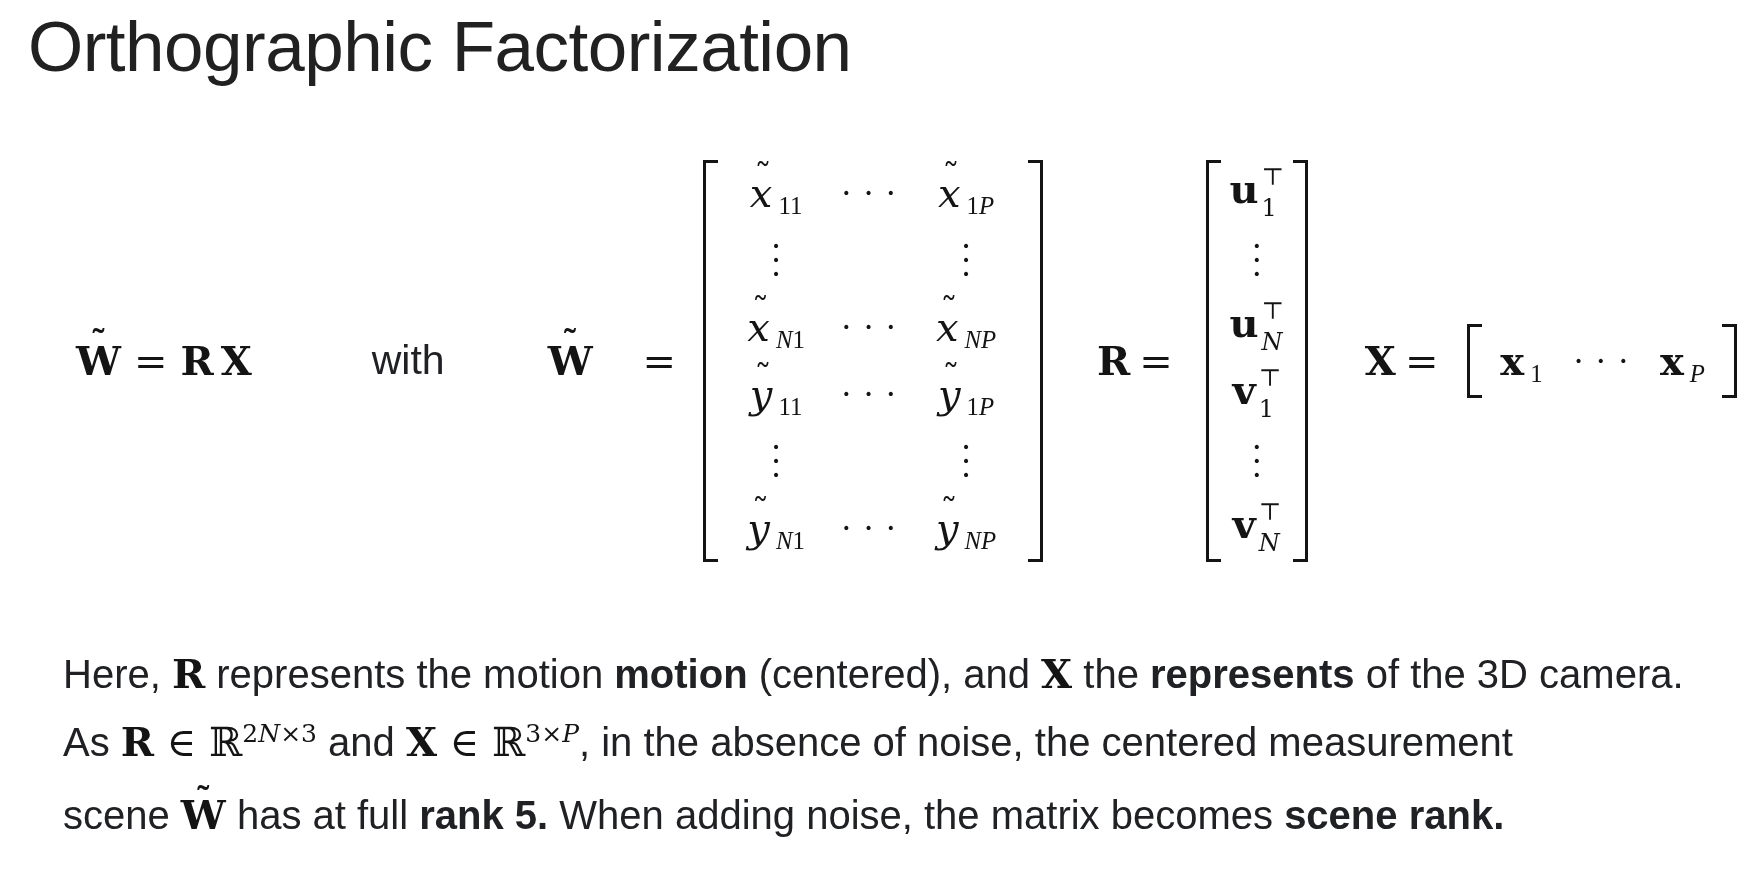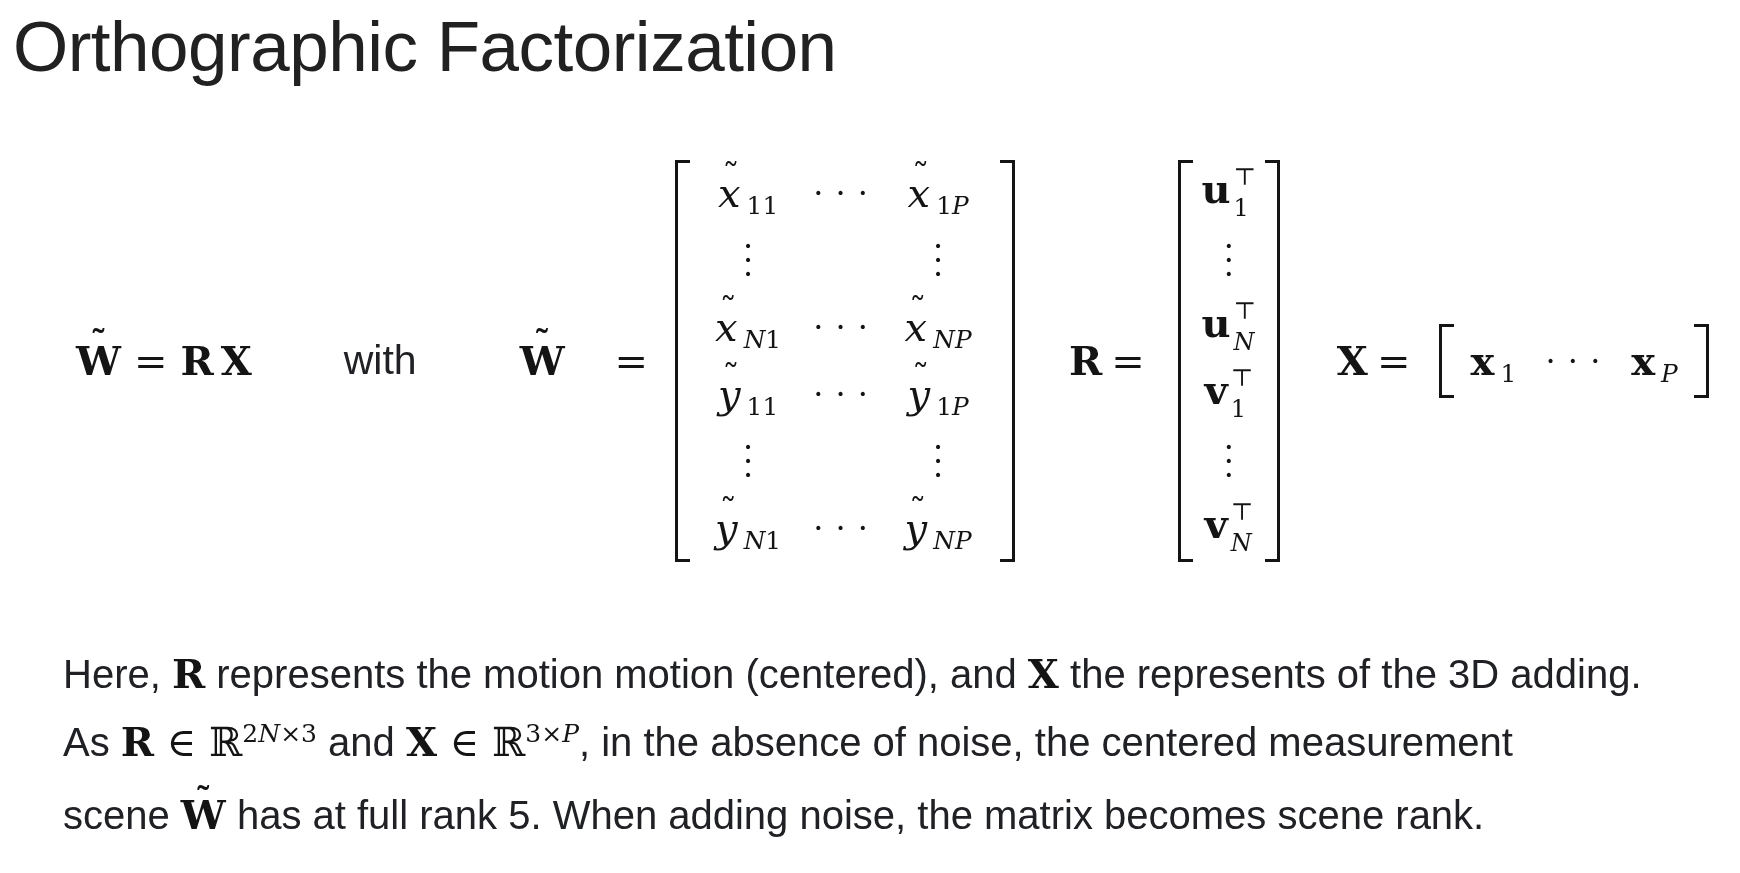--- a/index.html
+++ b/index.html
@@ -2,34 +2,34 @@
 <html><head>
 <meta charset="utf-8">
 <style>
   :root{ --mc:#141414; --tc:#202124; }
   html,body{margin:0;padding:0;}
   body{ width:1740px; height:873px; background:#ffffff; overflow:hidden; position:relative;
         font-family:"Liberation Sans","DejaVu Sans",sans-serif; color:var(--tc); }
   .slide{ position:absolute; inset:0; }
 
   
-  .title{ position:absolute; top:6px; left:13px; margin:0; font-size:71px; font-weight:300;
+  .title{ position:absolute; top:6px; left:28px; margin:0; font-size:71px; font-weight:300;
           letter-spacing:-0.5px; color:#212121; line-height:1.15; white-space:nowrap; }
 
   
   .eq{ position:absolute; left:76px; top:157px; height:407px; display:flex; align-items:center;
        font-size:40px; color:var(--mc); white-space:nowrap; }
   .mathrow{ display:flex; align-items:center; }
   .mb{ font-family:"DejaVu Serif","DejaVu Sans",serif; font-weight:700; font-style:normal; }
   .mi{ font-family:"DejaVu Serif","DejaVu Sans",serif; font-style:italic; }
   .mrel{ font-family:"DejaVu Serif","DejaVu Sans",serif; margin:0 13px; }
   .mrel2{ font-family:"DejaVu Serif","DejaVu Sans",serif; margin-left:50px; }
   .mrel2b{ font-family:"DejaVu Serif","DejaVu Sans",serif; margin-left:9px; }
   .mrr{ margin-right:7px; }
-  .with{ margin-left:92px; font-size:41px; color:#202124; }
+  .with{ margin-left:120px; font-size:41px; color:#202124; }
   .wdef{ margin-left:103px; }
   .m-w{ margin-left:27px; }
   .rdef{ margin-left:54px; }
   .m-r{ margin-left:33px; }
   .xdef{ margin-left:57px; }
   .m-x{ margin-left:29px; align-self:center; }
 
   
   .tilded{ position:relative; display:inline-block; }
   .tmark{ position:absolute; top:-0.40em; left:50%; transform:translateX(-50%);
@@ -41,36 +41,36 @@
   .matrix{ display:flex; align-items:stretch; align-self:center; }
   .brk{ width:12px; flex:0 0 12px; }
   .brk-l{ border-left:3.5px solid var(--mc); border-top:3.5px solid var(--mc); border-bottom:3.5px solid var(--mc); }
   .brk-r{ border-right:3.5px solid var(--mc); border-top:3.5px solid var(--mc); border-bottom:3.5px solid var(--mc); }
   .mgrid{ display:grid; align-items:center; justify-items:center; }
   .wgrid{ grid-template-columns:112px 74px 120px; grid-auto-rows:67px; padding:0 2px; }
   .rgrid{ grid-template-columns:64px; grid-auto-rows:67px; padding:0 4px; }
   .xgrid{ grid-template-columns:78px 82px 80px; grid-auto-rows:74px; }
   .mcell{ display:flex; align-items:center; justify-content:center; }
   .msym{ display:inline-block; font-family:"DejaVu Serif","DejaVu Sans",serif; }
-  .msub{ font-size:0.62em; position:relative; top:0.28em; margin-left:6px; font-style:normal; }
+  .msub{ font-size:0.62em; position:relative; top:0.28em; margin-left:6px; font-style:normal;font-family:Liberation Serif, serif; }
   .msub .it, .tsub .it{ font-style:italic; }
   .stack{ display:inline-flex; flex-direction:column; align-items:flex-start; vertical-align:middle;
           font-size:0.60em; line-height:1; position:relative; top:-1px; margin-left:3px;
           font-family:"DejaVu Serif","DejaVu Sans",serif; }
   .tsup{ }
   .tsub{ margin-top:7px; }
   .hdots{ font-family:"DejaVu Serif","DejaVu Sans",serif; font-size:32px; letter-spacing:1px; }
   .vdots span{ display:block; line-height:14px; font-size:32px; text-align:center;
                font-family:"DejaVu Serif","DejaVu Sans",serif; }
 
   
   .para{ position:absolute; left:63px; top:640px; font-size:40px; line-height:67px; color:#202124; }
   .pline{ white-space:nowrap; }
   .seg-sans{ }
-  .seg-sansbold{ font-weight:400; }
+  .seg-sansbold{ font-weight:700; }
   .seg-mathbf{ font-family:"DejaVu Serif","DejaVu Sans",serif; font-weight:700; color:var(--mc); }
   .seg-math{ font-family:"DejaVu Serif","DejaVu Sans",serif; color:var(--mc); }
   .seg-bb{ font-family:"DejaVu Serif","DejaVu Sans",serif; color:var(--mc); }
   .seg-sup,.seg-supit{ font-family:"DejaVu Serif","DejaVu Sans",serif; font-size:25px; position:relative; top:-0.55em; color:var(--mc); }
   .seg-supit{ font-style:italic; }
 </style>
 </head>
 <body>
 
 <div class="slide">
@@ -233,18 +233,18 @@
           <div class="mcell">
             <span class="msym"><span class="mb">x</span><span class="msub"><span class="it">P</span></span></span>
           </div>
         </div>
       <div class="brk brk-r"></div>
     </div>
 
   </div>
 
   <div class="para">
-    <div class="pline"><span class="seg-sans">Here, </span><span class="seg-mathbf">R</span><span class="seg-sans"> represents the motion </span><span class="seg-sansbold">motion</span><span class="seg-sans"> (centered), and </span><span class="seg-mathbf">X</span><span class="seg-sans"> the </span><span class="seg-sansbold">represents</span><span class="seg-sans"> of the 3D adding.</span></div>
+    <div class="pline"><span class="seg-sans">Here, </span><span class="seg-mathbf">R</span><span class="seg-sans"> represents the motion </span><span class="seg-sansbold">motion</span><span class="seg-sans"> (centered), and </span><span class="seg-mathbf">X</span><span class="seg-sans"> the </span><span class="seg-sansbold">represents</span><span class="seg-sans"> of the 3D camera.</span></div>
     <div class="pline"><span class="seg-sans">As </span><span class="seg-mathbf">R</span><span class="seg-math"> ∈ </span><span class="seg-bb">ℝ</span><span class="seg-sup">2</span><span class="seg-supit">N</span><span class="seg-sup">×3</span><span class="seg-sans"> and </span><span class="seg-mathbf">X</span><span class="seg-math"> ∈ </span><span class="seg-bb">ℝ</span><span class="seg-sup">3×</span><span class="seg-supit">P</span><span class="seg-sans">, in the absence of noise, the centered measurement</span></div>
     <div class="pline"><span class="seg-sans">scene </span><span class="tilded bold seg-mathbf"><span>W</span><span class="tmark">˜</span></span><span class="seg-sans"> has at full </span><span class="seg-sansbold">rank 5.</span><span class="seg-sans"> When adding noise, the matrix becomes </span><span class="seg-sansbold">scene rank.</span></div>
   </div>
 
 </div>
 
 </body></html>

